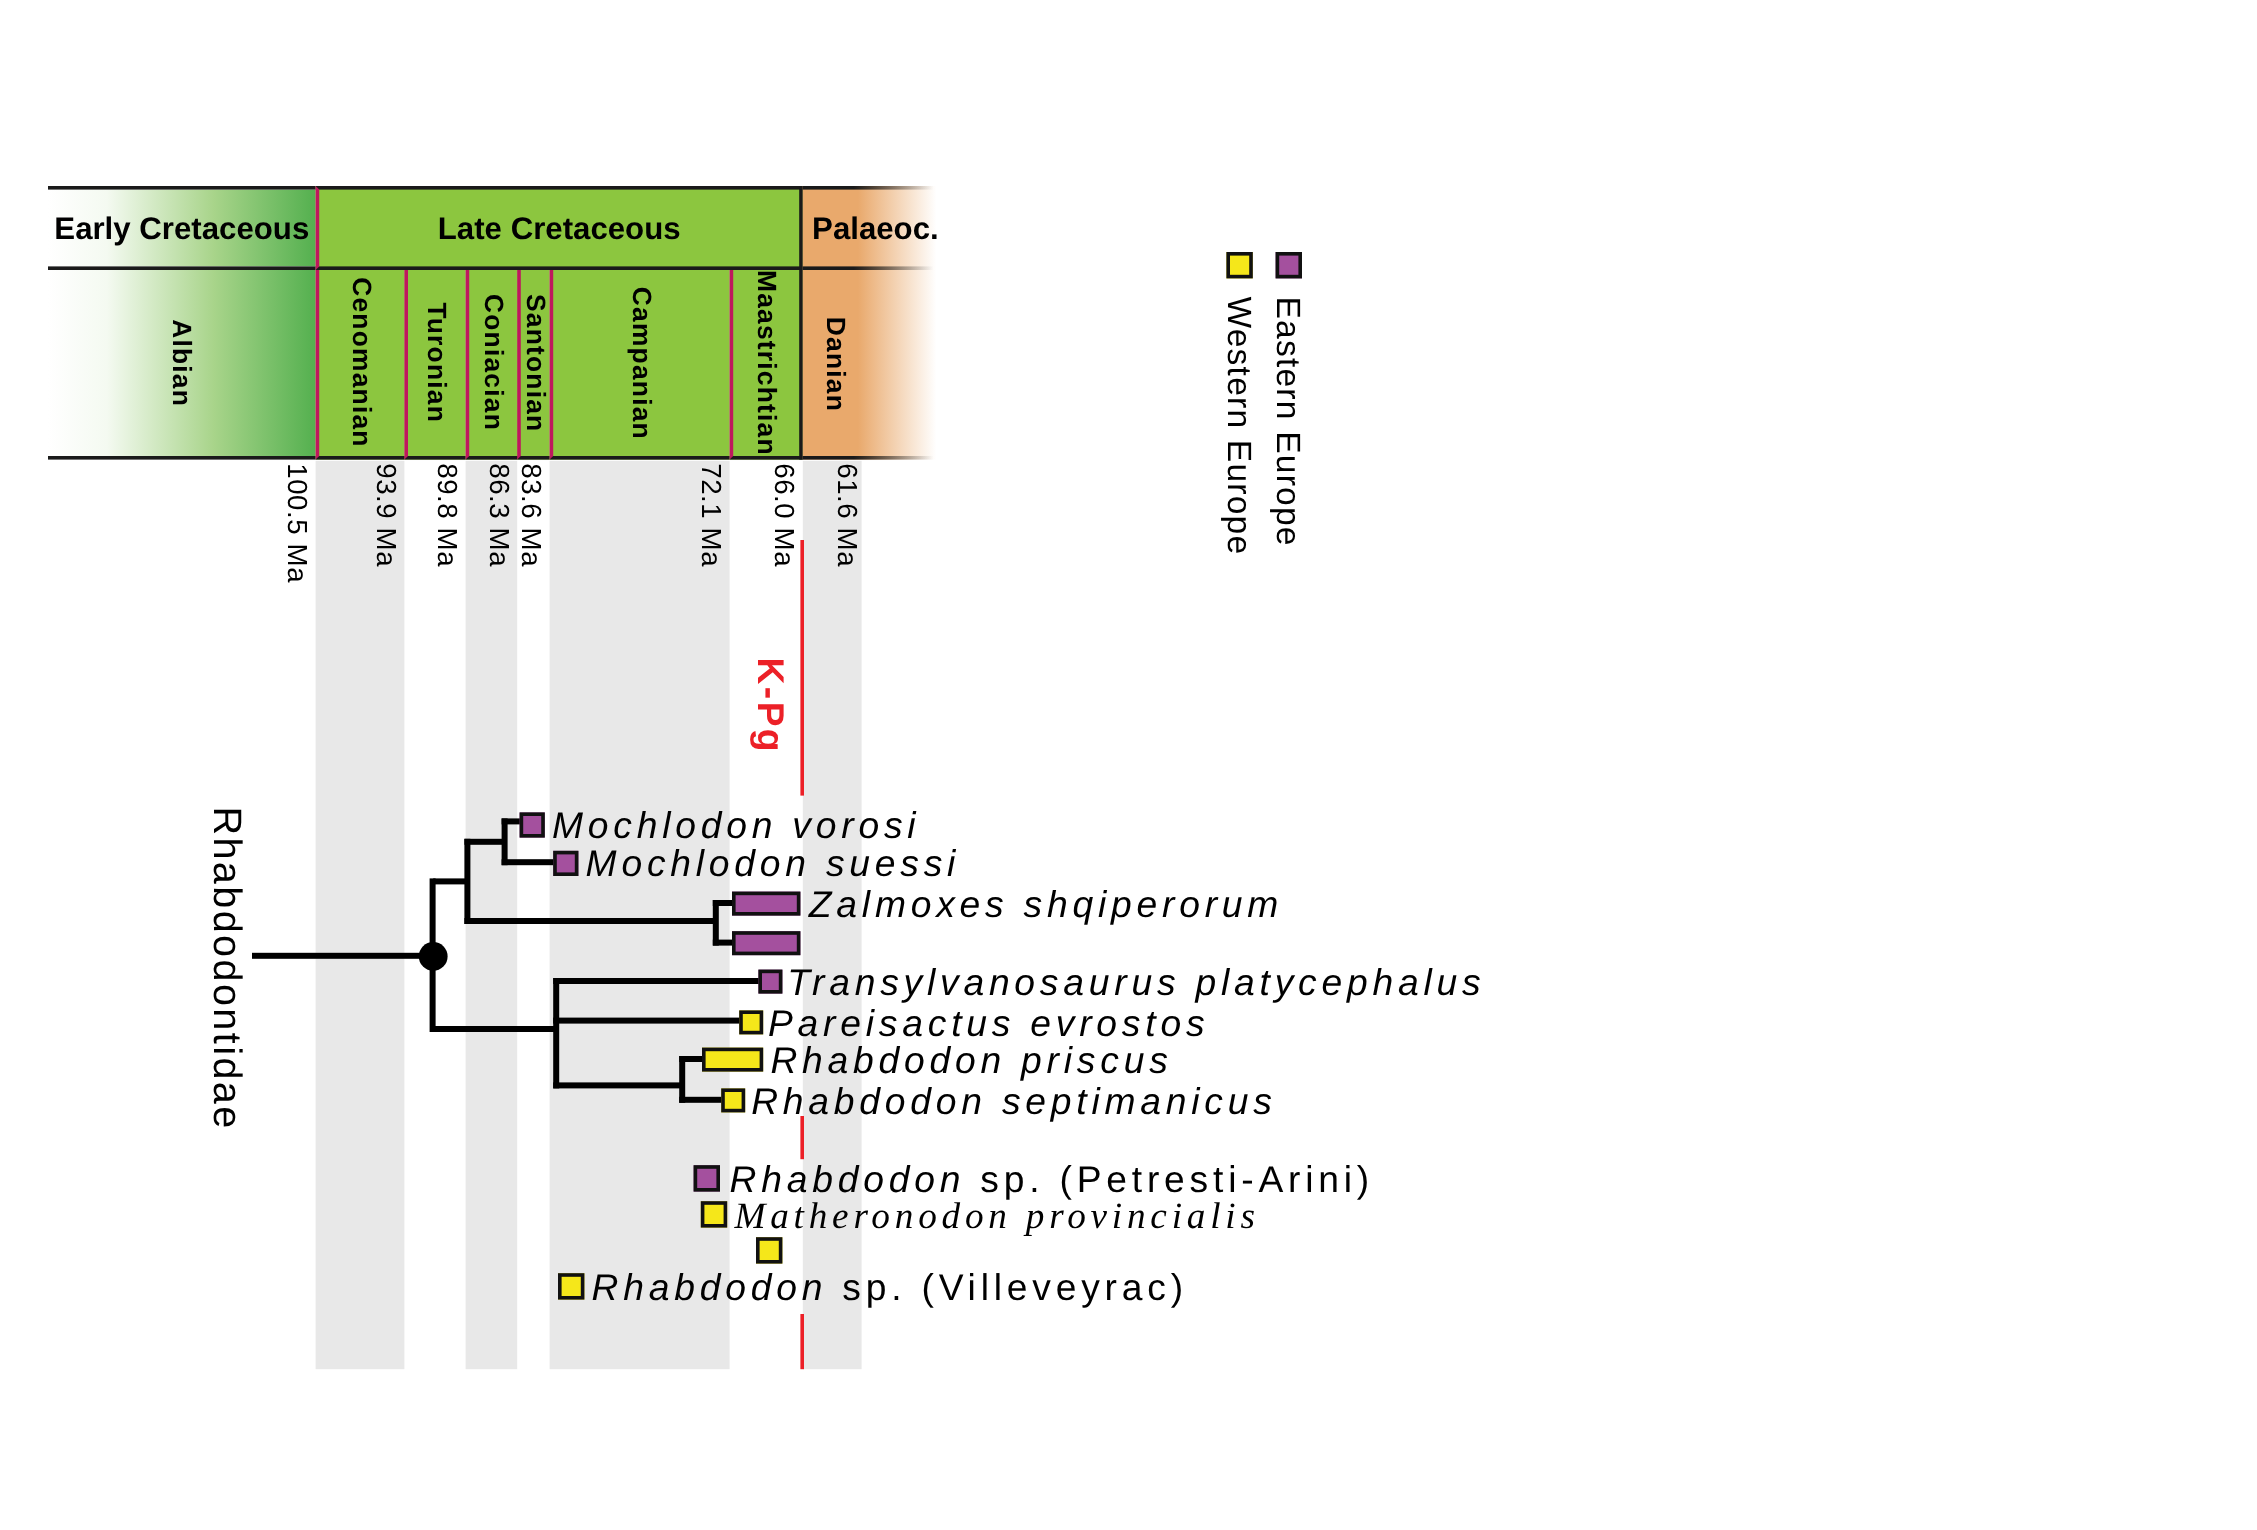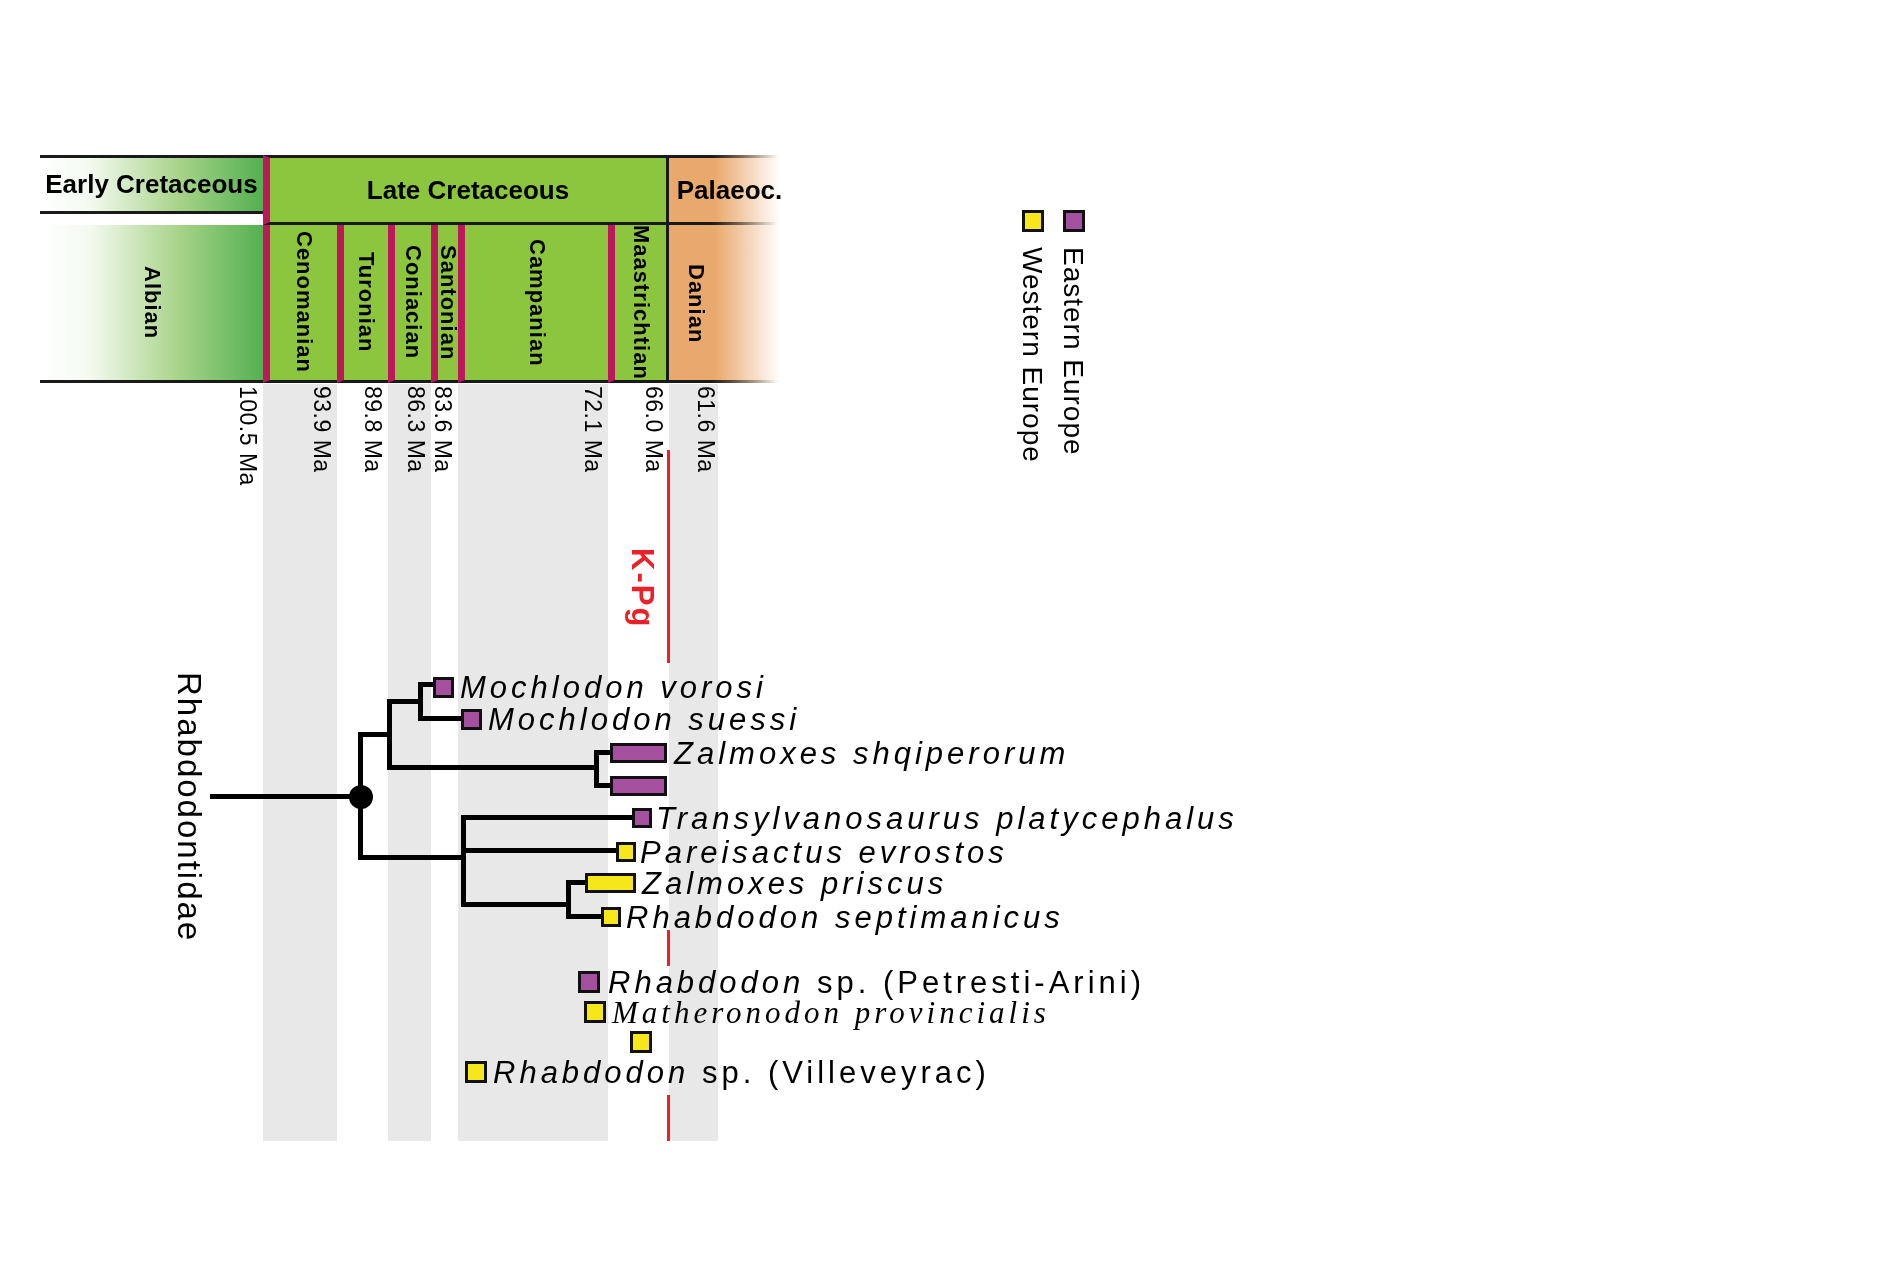--- a/index.html
+++ b/index.html
@@ -5,21 +5,21 @@
   html,body{margin:0;padding:0;background:#fff;}
   #canvas{position:relative;width:1881px;height:1275px;background:#fff;overflow:hidden;
           font-family:"Liberation Sans","DejaVu Sans",sans-serif;color:#000;}
   
   .cell{position:absolute;box-sizing:border-box;display:flex;align-items:center;justify-content:center;}
   .green{background:#8CC63F;}
   .grad-albian{background:linear-gradient(90deg,#ffffff 0%,#f4faf1 22%,#a8d48a 62%,#54B04F 100%);}
   .grad-orange{background:linear-gradient(90deg,#E9A96C 0%,#E9A96C 38%,rgba(233,169,108,0) 92%);}
   .bt{border-top:3px solid #1a1a1a;}
   .bb{border-bottom:3px solid #1a1a1a;}
-  .bl{border-left:7px solid #be185d;}
+  .bl{border-left:3px solid #be185d;}
   .br{border-right:3px solid #1a1a1a;}
   .period-label{font-weight:bold;font-size:26px;white-space:nowrap;}
   .stage-label{font-weight:bold;font-size:22px;white-space:nowrap;
                writing-mode:vertical-rl;text-orientation:mixed;letter-spacing:1px;}
   .fade-line{position:absolute;height:3px;
              background:linear-gradient(90deg,#1a1a1a 0%,#1a1a1a 35%,rgba(26,26,26,0) 90%);}
   
   .tick{position:absolute;writing-mode:vertical-rl;text-orientation:mixed;
         font-size:23px;white-space:nowrap;width:27px;letter-spacing:0.5px;}
   
@@ -49,21 +49,21 @@
   <div class="stripe" style="left:263px;width:74px;"></div>
   <div class="stripe" style="left:388px;width:43px;"></div>
   <div class="stripe" style="left:458px;width:150px;"></div>
   <div class="stripe" style="left:669px;width:49px;"></div>
 
   <div class="redseg" style="top:450px;height:213px;"></div>
   <div class="redseg" style="top:930px;height:36px;"></div>
   <div class="redseg" style="top:1095px;height:46px;"></div>
   <div class="kpg" style="left:624px;top:548px;">K-Pg</div>
 
-  <div class="cell grad-albian bt bb" style="left:40px;top:155px;width:223px;height:59px;">
+  <div class="cell grad-albian bt bb" style="left:40px;top:155px;width:223px;height:70px;">
     <span class="period-label">Early Cretaceous</span>
   </div>
   <div class="cell green bt bb bl br" style="left:263px;top:155px;width:406px;height:70px;">
     <span class="period-label">Late Cretaceous</span>
   </div>
   <div class="cell grad-orange" style="left:669px;top:155px;width:121px;height:70px;">
     <span class="period-label">Palaeoc.</span>
   </div>
 
   <div class="cell grad-albian bb" style="left:40px;top:225px;width:223px;height:158px;">
@@ -142,21 +142,21 @@
   <div class="marker purple" style="left:632px;top:808px;width:20px;height:20px;"></div>
   <div class="marker yellow" style="left:616px;top:842px;width:20px;height:20px;"></div>
   <div class="marker yellow" style="left:585px;top:873px;width:51px;height:20px;"></div>
   <div class="marker yellow" style="left:601px;top:907px;width:20px;height:20px;"></div>
 
   <div class="tip" style="left:460px;top:688px;">Mochlodon vorosi</div>
   <div class="tip" style="left:488px;top:720px;">Mochlodon suessi</div>
   <div class="tip" style="left:674px;top:754px;">Zalmoxes shqiperorum</div>
   <div class="tip" style="left:656px;top:819px;">Transylvanosaurus platycephalus</div>
   <div class="tip" style="left:640px;top:853px;">Pareisactus evrostos</div>
-  <div class="tip" style="left:642px;top:884px;">Zalmoxes priscus</div>
+  <div class="tip" style="left:642px;top:884px;">Rhabdodon priscus</div>
   <div class="tip" style="left:626px;top:918px;">Rhabdodon septimanicus</div>
 
   <div class="marker purple" style="left:578px;top:971px;width:22px;height:22px;"></div>
   <div class="tip" style="left:608px;top:983px;"><span>Rhabdodon</span><span class="reg"> sp. (Petresti-Arini)</span></div>
 
   <div class="marker yellow" style="left:584px;top:1001px;width:22px;height:22px;"></div>
   <div class="tip" style="left:612px;top:1013px;font-family:Liberation Serif, serif;"><span>Matheronodon provincialis</span><span class="reg"></span></div>
 
   <div class="marker yellow" style="left:630px;top:1031px;width:22px;height:22px;"></div>
 

